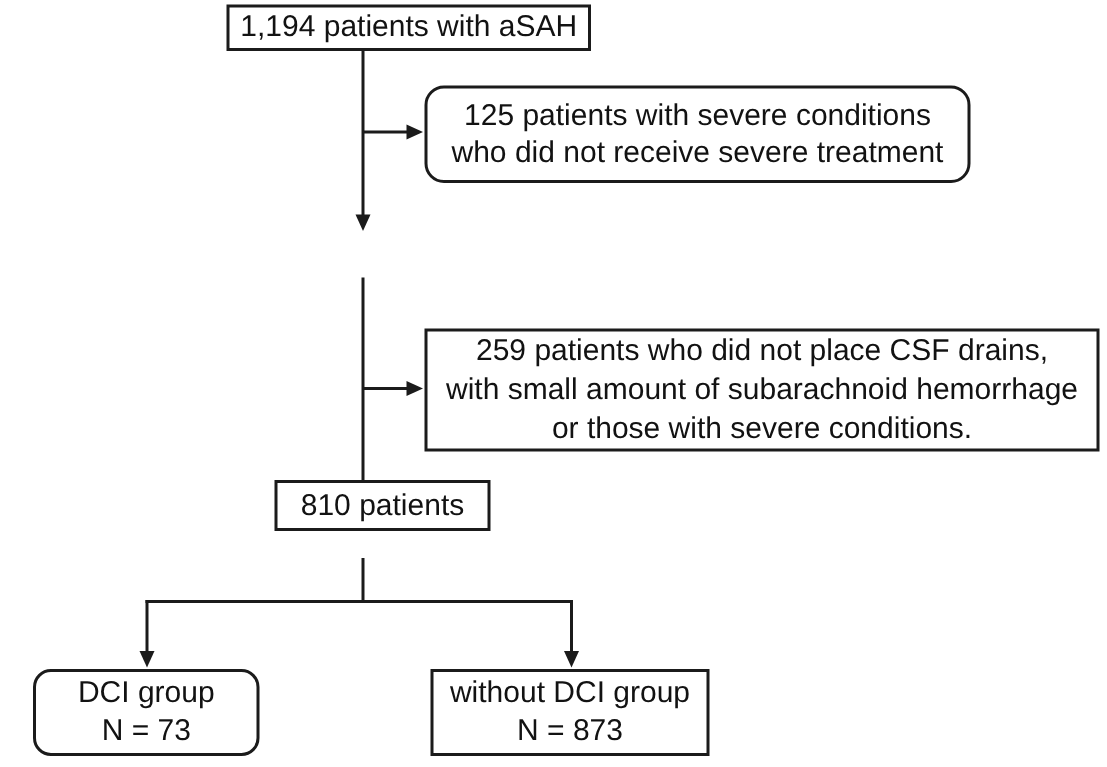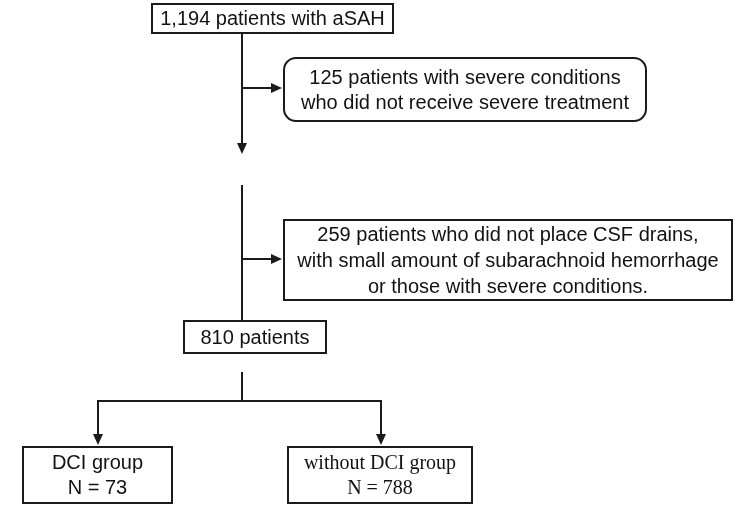--- a/index.html
+++ b/index.html
@@ -44,22 +44,22 @@
     font-size: 20px;
     line-height: 25px;
     white-space: nowrap;
   }
   .node span { display: block; }
   .node-total        { left: 151px; top: 3px;   width: 243px; height: 31px; }
   .node-excl-severe  { left: 283px; top: 57px;  width: 364px; height: 65px; border-radius: 13px; }
   .node-treated      { left: 3px;   top: 154px; width: 720px; height: 32px; }
   .node-excl-csf     { left: 283px; top: 219px; width: 450px; height: 82px; line-height: 26px; }
   .node-final        { left: 183px; top: 320px; width: 144px; height: 34px; }
-  .node-dci          { left: 22px;  top: 446px; width: 151px; height: 58px; }
-  .node-without-dci  { left: 287px; top: 446px; width: 186px; height: 58px; font-family: Liberation Serif, serif; }
+  .node-dci          { left: 22px;  top: 446px; width: 151px; height: 58px; border-radius: 12px; }
+  .node-without-dci  { left: 287px; top: 446px; width: 186px; height: 58px; }
 </style>
 </head>
 <body>
 
 <div class="figure">
 
   <svg class="connectors" width="738" height="511" viewBox="0 0 738 511" xmlns="http://www.w3.org/2000/svg">
 
     <line x1="242" y1="33" x2="242" y2="145"></line>
     <polygon points="242,154 237,143 247,143"></polygon>
@@ -101,16 +101,16 @@
     <span>810 patients</span>
   </div>
 
   <div class="node node-dci">
     <span>DCI group</span>
     <span>N = 73</span>
   </div>
 
   <div class="node node-without-dci">
     <span>without DCI group</span>
-    <span>N = 788</span>
+    <span>N = 873</span>
   </div>
 
 </div>
 
 </body></html>

